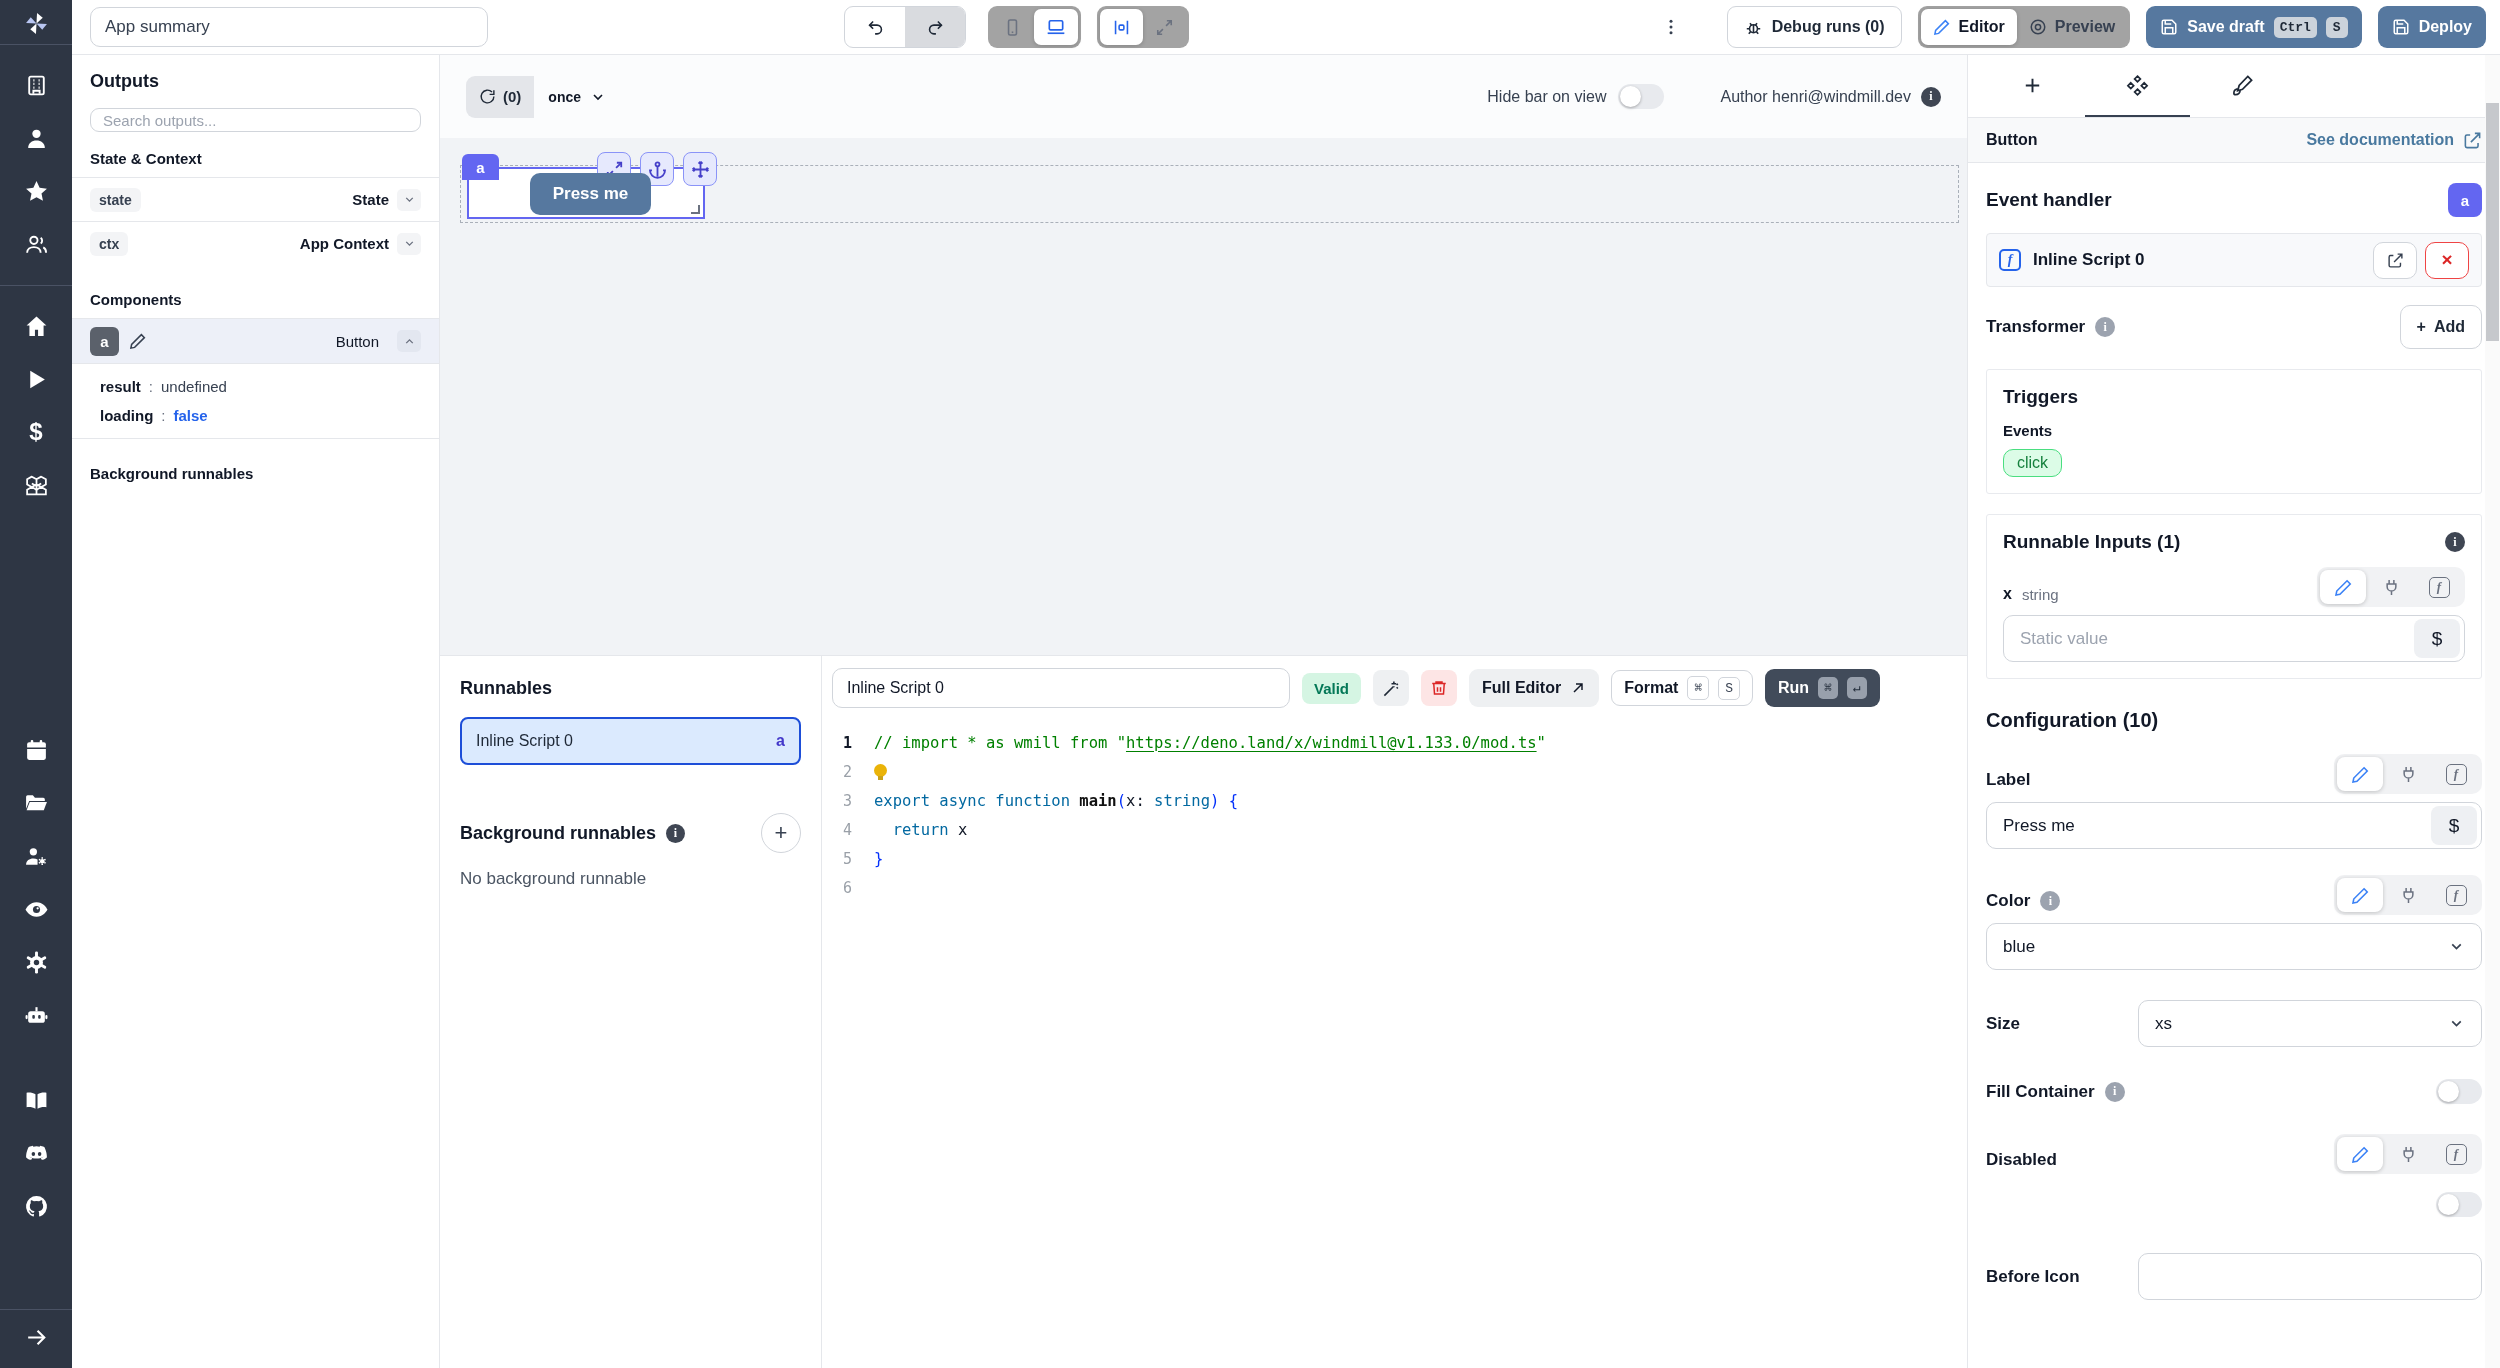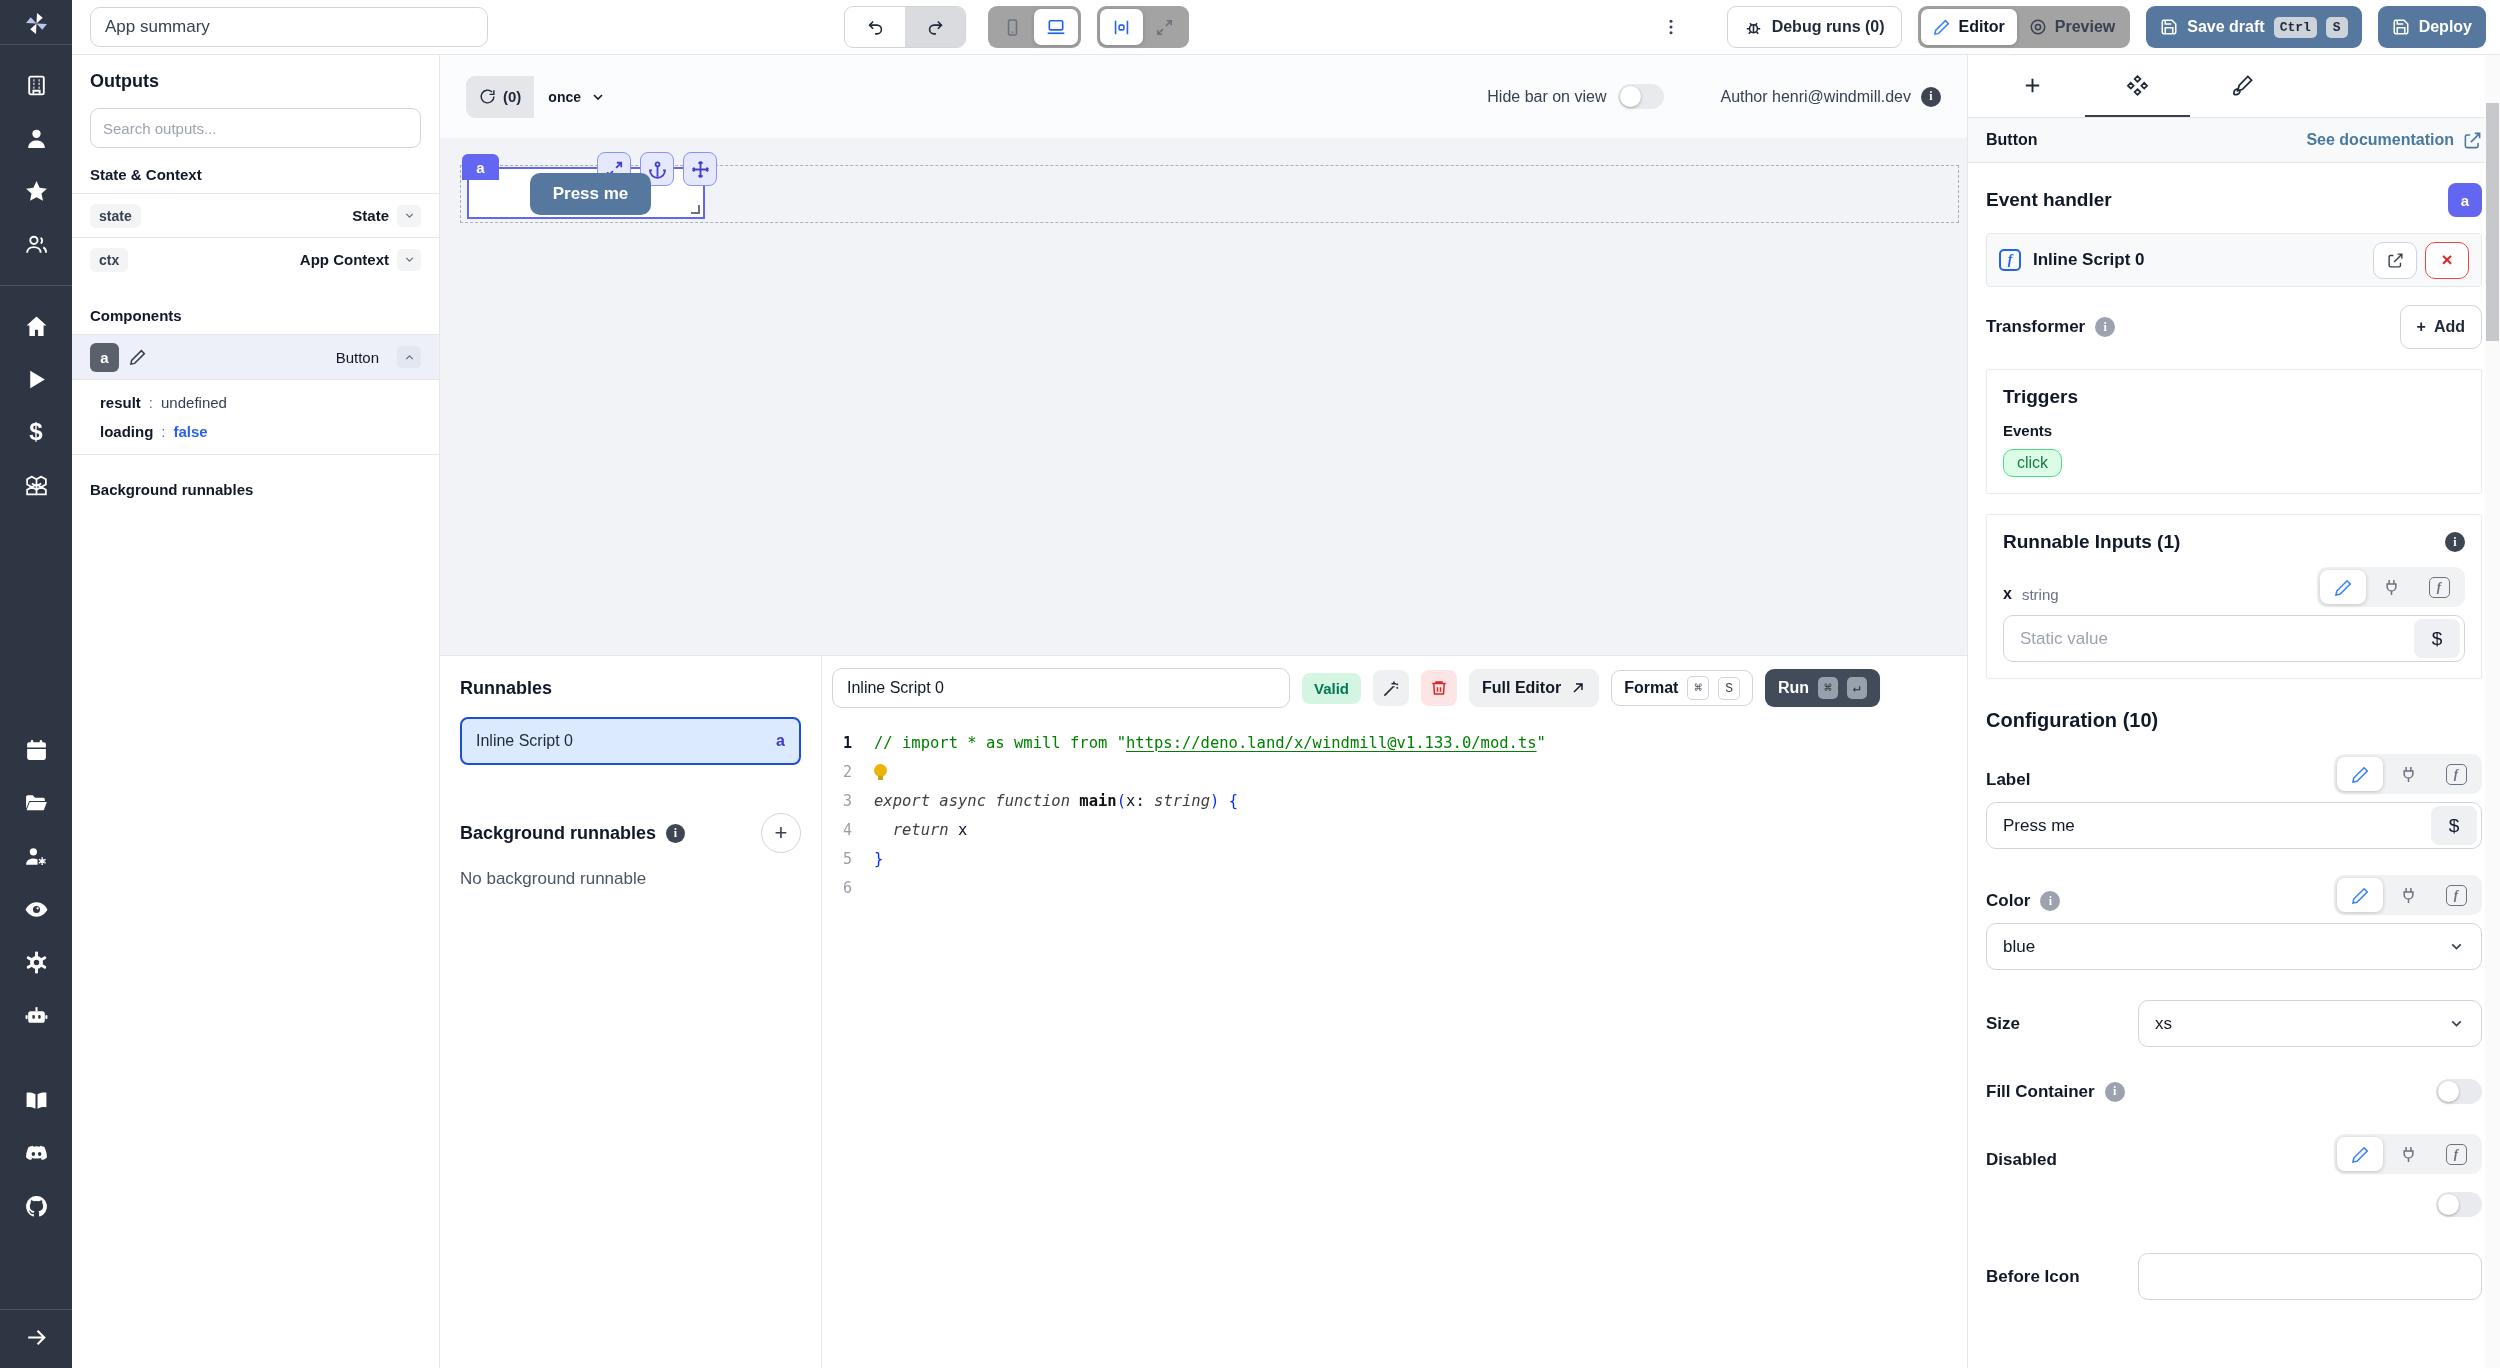--- a/index.html
+++ b/index.html
@@ -41,21 +41,21 @@
   .kbd { background:#ccd3db; color:#1f2937; border-radius:5px; font-family:"Liberation Mono", monospace; font-size:13px; padding:3px 6px; font-weight:700; }
   .kbd.sq { padding:3px 7px; }
 
   
   .content { flex:1; display:flex; min-height:0; }
 
   
   .left-panel { width:368px; border-right:1px solid #e5e7eb; background:#fff; flex-shrink:0; font-size:15px; overflow:hidden; }
   .lp-pad { padding:0 18px; }
   .lp-title { font-size:18px; font-weight:700; margin-top:16px; }
-  .lp-search { margin-top:16px; width:100%; height:40px; border:1px solid #d1d5db; border-radius:9px; padding:0 12px; font-size:15px; font-family:inherit; color:#374151; }
+  .lp-search { margin-top:16px; width:100%; height:24px; border:1px solid #d1d5db; border-radius:9px; padding:0 12px; font-size:15px; font-family:inherit; color:#374151; }
   .lp-search::placeholder { color:#9ca3af; }
   .lp-h2 { font-size:15px; font-weight:700; margin-top:18px; margin-bottom:10px; }
   .lp-row { display:flex; align-items:center; border-top:1px solid #e5e7eb; height:44px; padding:0 18px; }
   .lp-row:last-of-type { border-bottom:0; }
   .chip { background:#f3f4f6; border-radius:6px; padding:4px 9px; font-size:14px; font-weight:600; color:#374151; }
   .lp-row .rlabel { margin-left:auto; font-weight:700; font-size:15px; }
   .chev-box { width:24px; height:22px; background:#f3f4f6; border-radius:5px; display:flex; align-items:center; justify-content:center; color:#6b7280; margin-left:8px; cursor:pointer; }
   .comp-head { background:#edf0f8; border-top:1px solid #e5e7eb; border-bottom:1px solid #e5e7eb; height:46px; display:flex; align-items:center; padding:0 18px; gap:10px; cursor:pointer; }
   .a-badge-gray { width:29px; height:29px; background:#5b616b; color:#fff; border-radius:6px; display:flex; align-items:center; justify-content:center; font-weight:700; font-size:15px; }
   .prop-row { display:flex; gap:8px; padding:6px 18px 6px 28px; font-size:15px; }
@@ -114,21 +114,21 @@
   .fmtbtn .kbd { background:#fff; border:1px solid #d1d5db; color:#374151; font-weight:400; }
   .runbtn { background:#414b5a; color:#fff; height:38px; padding:0 13px; border:none; font-weight:700; }
   .runbtn .kbd { background:#98a0ac; color:#1f2937; font-weight:400; }
   .code-area { flex:1; padding-top:10px; overflow:hidden; font-family:"DejaVu Sans Mono","Liberation Mono",monospace; font-size:15.5px; }
   .code-line { display:flex; height:29px; align-items:center; }
   .ln { width:52px; text-align:right; padding-right:22px; color:#9aa0a8; font-size:15px; flex-shrink:0; }
   .ln.active { color:#111827; font-weight:700; }
   .code { white-space:pre; }
   .tok-comment { color:#008000; }
   .tok-link { text-decoration:underline; text-underline-offset:3px; }
-  .tok-kw { color:#404040;font-style:italic; }
+  .tok-kw { color:#0369a1; }
   .tok-fn { color:#111; font-weight:700; }
   .tok-br { color:#0431fa; }
   .tok-plain { color:#111827; }
   .bulb { display:inline-block; width:13px; height:13px; background:#eab308; border-radius:50%; position:relative; }
   .bulb::after { content:""; position:absolute; left:4px; top:12px; width:5px; height:4px; background:#caa21a; }
 
   
   .right-panel { width:532px; flex-shrink:0; background:#fff; display:flex; flex-direction:column; overflow:hidden; position:relative; }
   .rp-tabs { height:62px; display:flex; align-items:stretch; padding-left:12px; flex-shrink:0; }
   .rp-tab { width:105px; display:flex; align-items:center; justify-content:center; color:#1f2937; cursor:pointer; border-bottom:2.5px solid transparent; }

